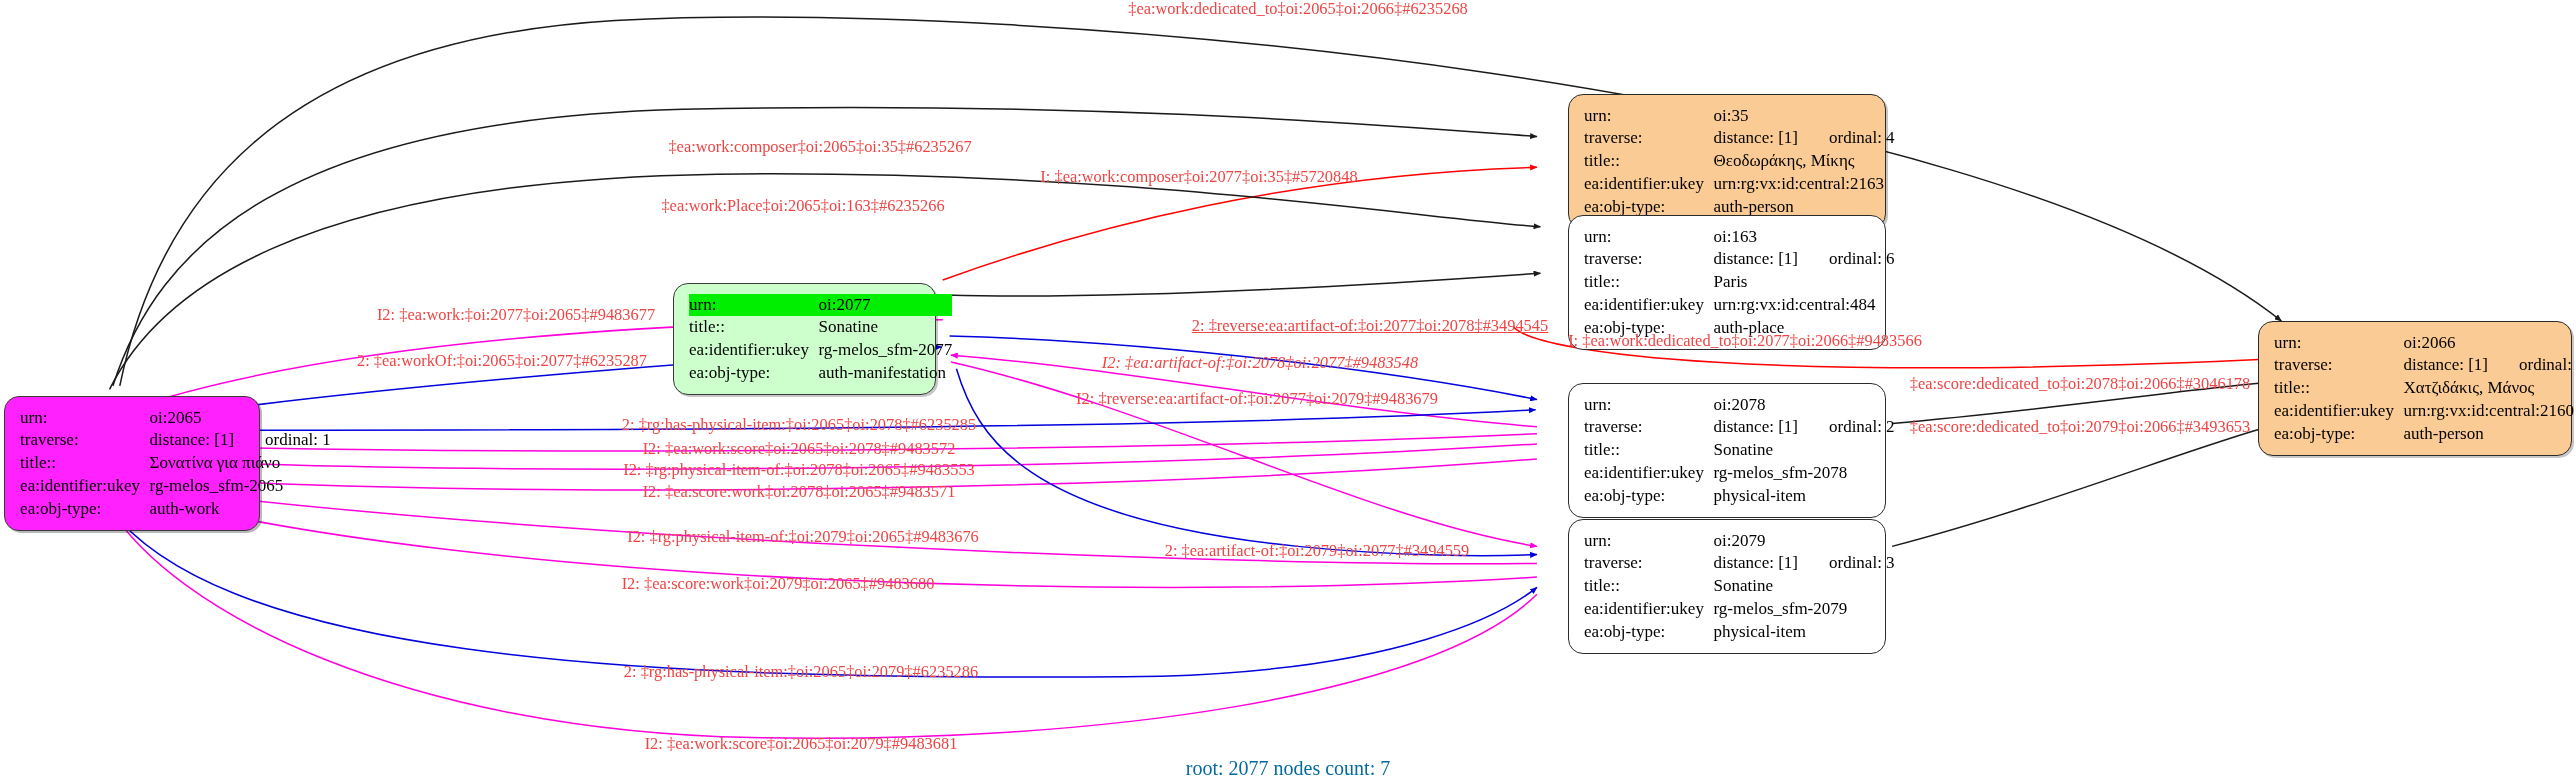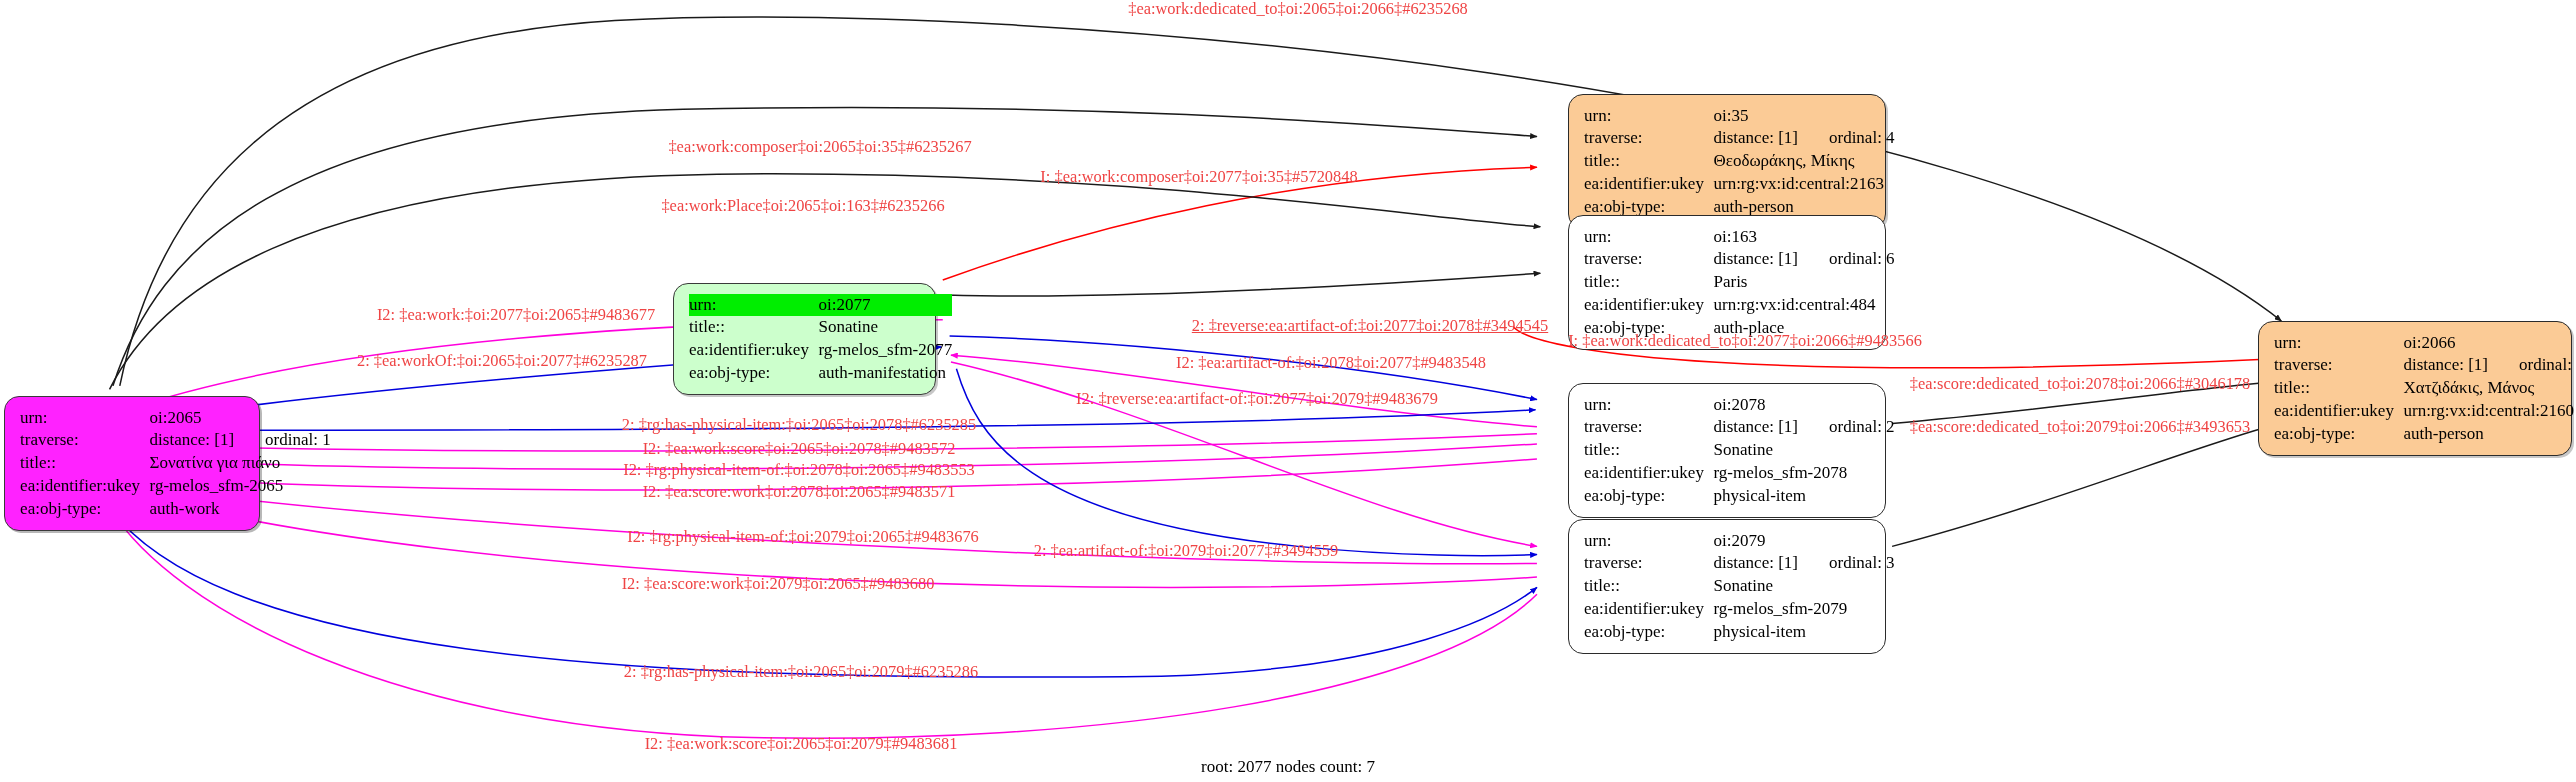--- a/index.html
+++ b/index.html
@@ -57,22 +57,22 @@
   .edge-label {
     position: absolute;
     font-size: 16.4px;
     color: #ef4444;
     white-space: nowrap;
     line-height: 1;
     transform: translateX(-50%);
   }
   .caption {
     position: absolute;
-    font-size: 17px;
-    color: #000000;
+    font-size: 20px;
+    color: #0369a1;
     white-space: nowrap;
     transform: translateX(-50%);
   }
 </style>
 </head>
 <body>
 
 <div id="canvas">
 
   <svg class="edges" viewBox="0 0 3771 1145">
@@ -337,30 +337,30 @@
   </div>
 
   <div class="edge-label" style="left:1298px; top:0.7px;">‡ea:work:dedicated_to‡oi:2065‡oi:2066‡#6235268</div>
   <div class="edge-label" style="left:820px; top:139px;">‡ea:work:composer‡oi:2065‡oi:35‡#6235267</div>
   <div class="edge-label" style="left:1199px; top:169px;">I: ‡ea:work:composer‡oi:2077‡oi:35‡#5720848</div>
   <div class="edge-label" style="left:803px; top:198px;">‡ea:work:Place‡oi:2065‡oi:163‡#6235266</div>
   <div class="edge-label" style="left:516px;  top:307px;">I2: ‡ea:work:‡oi:2077‡oi:2065‡#9483677</div>
   <div class="edge-label" style="left:502px;  top:353px;">2: ‡ea:workOf:‡oi:2065‡oi:2077‡#6235287</div>
   <div class="edge-label" style="left:1370px; top:318px;text-decoration:underline;">2: ‡reverse:ea:artifact-of:‡oi:2077‡oi:2078‡#3494545</div>
   <div class="edge-label" style="left:1745px; top:333px;">I: ‡ea:work:dedicated_to‡oi:2077‡oi:2066‡#9483566</div>
-  <div class="edge-label" style="left:1331px; top:355px;">I2: ‡ea:artifact-of:‡oi:2078‡oi:2077‡#9483548</div>
+  <div class="edge-label" style="left:1260px; top:355px;font-style:italic;">I2: ‡ea:artifact-of:‡oi:2078‡oi:2077‡#9483548</div>
   <div class="edge-label" style="left:1257px; top:391px;">I2: ‡reverse:ea:artifact-of:‡oi:2077‡oi:2079‡#9483679</div>
   <div class="edge-label" style="left:2080px; top:376px;">‡ea:score:dedicated_to‡oi:2078‡oi:2066‡#3046178</div>
   <div class="edge-label" style="left:2080px; top:419px;">‡ea:score:dedicated_to‡oi:2079‡oi:2066‡#3493653</div>
   <div class="edge-label" style="left:799px; top:417px;">2: ‡rg:has-physical-item:‡oi:2065‡oi:2078‡#6235285</div>
   <div class="edge-label" style="left:799px; top:441px;">I2: ‡ea:work:score‡oi:2065‡oi:2078‡#9483572</div>
   <div class="edge-label" style="left:799px; top:462px;">I2: ‡rg:physical-item-of:‡oi:2078‡oi:2065‡#9483553</div>
   <div class="edge-label" style="left:799px; top:484px;">I2: ‡ea:score:work‡oi:2078‡oi:2065‡#9483571</div>
   <div class="edge-label" style="left:803px; top:529px;">I2: ‡rg:physical-item-of:‡oi:2079‡oi:2065‡#9483676</div>
   <div class="edge-label" style="left:778px; top:576px;">I2: ‡ea:score:work‡oi:2079‡oi:2065‡#9483680</div>
-  <div class="edge-label" style="left:1186px; top:543px;">2: ‡ea:artifact-of:‡oi:2079‡oi:2077‡#3494559</div>
+  <div class="edge-label" style="left:1317px; top:543px;">2: ‡ea:artifact-of:‡oi:2079‡oi:2077‡#3494559</div>
   <div class="edge-label" style="left:801px; top:664px;">2: ‡rg:has-physical-item:‡oi:2065‡oi:2079‡#6235286</div>
   <div class="edge-label" style="left:801px; top:736px;">I2: ‡ea:work:score‡oi:2065‡oi:2079‡#9483681</div>
 
   <div class="caption" style="left:1288px; top:757px;">root: 2077 nodes count: 7</div>
 
 </div>
 
 
 </body></html>

